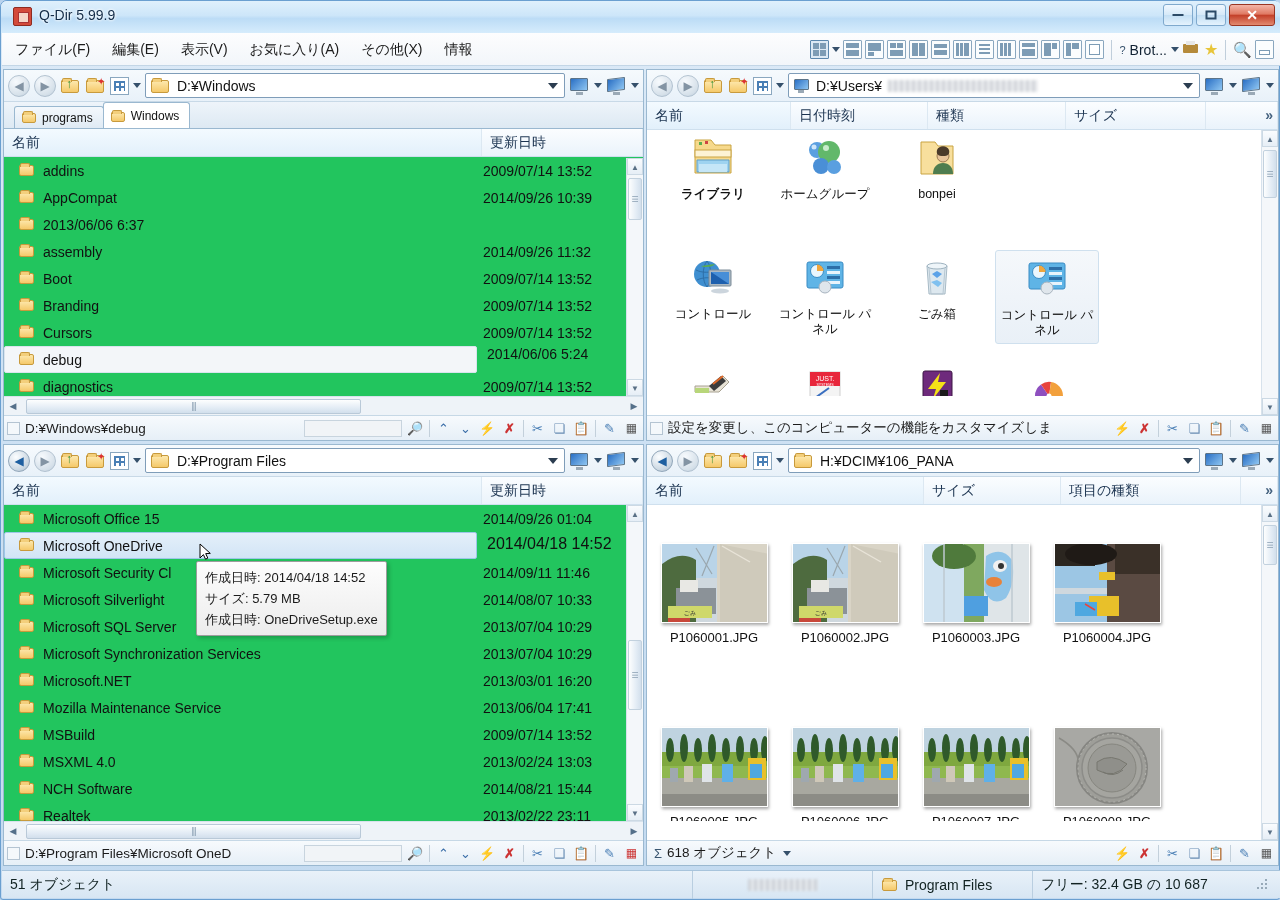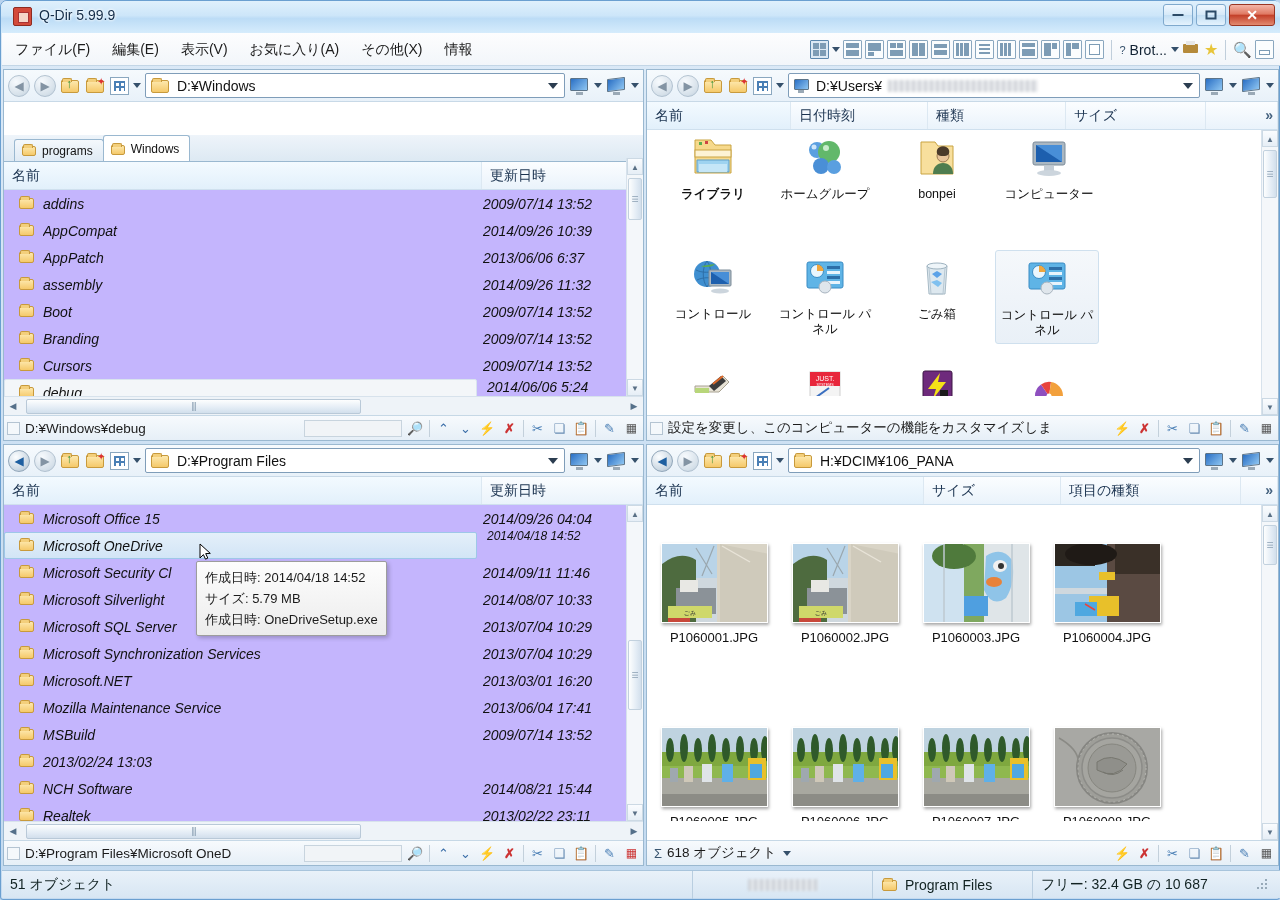--- a/index.html
+++ b/index.html
@@ -121,35 +121,35 @@
   }
   .monico { width:21px;height:18px; position:relative; flex:none; }
   .monico .scr {
     position:absolute; left:1px; top:1px; width:18px;height:13px;
     background:linear-gradient(135deg,#2a6fc4,#8fc6f2); border:1px solid #5c7489; border-radius:1px;
   }
   .monico.tilt .scr { transform:skewY(-7deg); }
   .monico .base { position:absolute; left:7px; bottom:0; width:7px;height:3px; background:#9aa9b6; }
 
   
-  .tabs { height:27px; background:linear-gradient(180deg,#eef4fa,#dde9f3); border-bottom:1px solid #9ab8d0; display:flex; align-items:flex-end; padding-left:10px;margin-top:33px; }
+  .tabs { height:27px; background:linear-gradient(180deg,#eef4fa,#dde9f3); border-bottom:1px solid #9ab8d0; display:flex; align-items:flex-end; padding-left:10px; }
   .tab {
     height:22px; display:flex; align-items:center; gap:5px; padding:0 10px 0 6px;
     font-size:12px; color:#111; border:1px solid #9ab8d0; border-bottom:none;
     border-radius:3px 3px 0 0; background:linear-gradient(180deg,#f4f8fc,#dfeaf4); margin-right:-1px;
   }
   .tab.active { height:26px; background:#fff; border-color:#9ab8d0; }
   .tab .tf { width:16px;height:14px; position:relative; }
 
   
   .lhead { height:28px; display:flex; background:linear-gradient(180deg,#fbfdff,#eaf3fb); border-bottom:1px solid #cfe0ee; position:relative; }
   .lhead .hc {
     font-size:14px; color:#1b3350; padding:5px 0 0 8px; border-right:1px solid #dce8f2; position:relative; overflow:hidden; white-space:nowrap;
   }
-  .rows { position:relative; overflow:hidden; background:#c4b5fd;font-style:italic; }
+  .rows { position:relative; overflow:hidden; background:#22c55e; }
   .row { height:27px; display:flex; align-items:center; font-size:14px; color:#111; padding-left:14px; }
   .row .fi { width:18px; height:15px; position:relative; flex:none; margin-right:7px; }
   .row .nm { flex:1; white-space:nowrap; overflow:hidden; }
   .row .dt { width:160px; white-space:nowrap; overflow:hidden; }
   .row.hover { background:#f3f6f9; border:1px solid #d9e4ee; border-radius:2px; }
   .row.sel { background:linear-gradient(180deg,#e4eff9,#d2e5f6); border:1px solid #9ec7e8; border-radius:2px; }
 
   
   .vsb { position:absolute; right:0; top:0; width:17px; bottom:0; background:#f4f7fa; border-left:1px solid #d7e2ec; }
   .vsb .ar { height:17px; background:linear-gradient(180deg,#fafcfe,#e6eef6); border:1px solid #ccd9e4; position:relative; }
@@ -401,21 +401,20 @@
           <span class="fi">
             <span class="folder" style="top:2px;width:15px;height:11px"></span>
           </span>
           <span class="nm">AppCompat</span>
           <span class="dt">2014/09/26 10:39</span>
         </div>
       <div class="row">
           <span class="fi">
             <span class="folder" style="top:2px;width:15px;height:11px"></span>
           </span>
-          <span class="nm">AppPatch</span>
           <span class="dt">2013/06/06 6:37</span>
         </div>
       <div class="row">
           <span class="fi">
             <span class="folder" style="top:2px;width:15px;height:11px"></span>
           </span>
           <span class="nm">assembly</span>
           <span class="dt">2014/09/26 11:32</span>
         </div>
       <div class="row">
@@ -584,30 +583,20 @@
       <div class="gcell" style="left:126px; top:6px;">
         <svg width="48" height="44" viewBox="0 0 48 44">
           <circle cx="16" cy="14" r="8" fill="#5a9fe0"></circle>
             <circle cx="28" cy="16" r="11" fill="#62b86a"></circle>
           <circle cx="20" cy="30" r="8" fill="#4a8fd6"></circle>
             <circle cx="33" cy="31" r="7" fill="#5a9fe0"></circle>
           <circle cx="13" cy="11" r="2.5" fill="#cfe6fa"></circle>
             <circle cx="25" cy="12" r="3" fill="#c9eccc"></circle>
         </svg>
         <div class="lab">ホームグループ</div>
-      </div>
-      <div class="gcell" style="left:350px; top:6px;">
-        <svg width="48" height="44" viewBox="0 0 48 44">
-          <rect x="8" y="6" width="32" height="23" rx="2" fill="#aab7c2" stroke="#7d8c99"></rect>
-          <rect x="11" y="9" width="26" height="17" fill="#1d5fae"></rect>
-          <path d="M11 9h26v17z" fill="#5ba2e8" opacity=".7"></path>
-          <rect x="19" y="30" width="10" height="5" fill="#c3ccd5"></rect>
-          <ellipse cx="24" cy="37" rx="12" ry="3" fill="#ccd5dd"></ellipse>
-        </svg>
-        <div class="lab">コンピューター</div>
       </div>
 
       <div class="gcell" style="left:14px; top:126px;">
         <svg width="48" height="44" viewBox="0 0 48 44">
           <circle cx="18" cy="18" r="13" fill="#3f8fd0"></circle>
           <path d="M7 14c6 3 14 3 22 0M8 24c6-3 14-3 21 0" stroke="#2e6fa8" fill="none"></path>
           <path d="M18 5c-5 6-5 20 0 26M18 5c5 6 5 20 0 26" stroke="#2e6fa8" fill="none"></path>
           <path d="M12 10c4 2 12 1 14-2" fill="#5aad4e"></path>
           <rect x="20" y="14" width="22" height="16" rx="1" fill="#aab7c2" stroke="#7d8c99"></rect>
           <rect x="22" y="16" width="18" height="12" fill="#1d5fae"></rect>
@@ -767,21 +756,21 @@
       <div class="hc" style="width:478px;background:linear-gradient(180deg,#f3faff,#e2f0fb)">名前</div>
       <div class="hc" style="flex:1">更新日時</div>
     </div>
 
     <div class="rows" style="height:324px;">
       <div class="row">
           <span class="fi">
             <span class="folder" style="top:2px;width:15px;height:11px"></span>
           </span>
           <span class="nm">Microsoft Office 15</span>
-          <span class="dt">2014/09/26 04:04</span>
+          <span class="dt">2014/09/26 01:04</span>
         </div>
       <div class="row sel" style="margin:0 166px 0 0;padding-left:13px">
           <span class="fi">
             <span class="folder" style="top:2px;width:15px;height:11px"></span>
           </span>
           <span class="nm">Microsoft OneDrive</span>
         </div>
       <div class="row">
           <span class="fi">
             <span class="folder" style="top:2px;width:15px;height:11px"></span>
@@ -828,37 +817,38 @@
           <span class="fi">
             <span class="folder" style="top:2px;width:15px;height:11px"></span>
           </span>
           <span class="nm">MSBuild</span>
           <span class="dt">2009/07/14 13:52</span>
         </div>
       <div class="row">
           <span class="fi">
             <span class="folder" style="top:2px;width:15px;height:11px"></span>
           </span>
+          <span class="nm">MSXML 4.0</span>
           <span class="dt">2013/02/24 13:03</span>
         </div>
       <div class="row">
           <span class="fi">
             <span class="folder" style="top:2px;width:15px;height:11px"></span>
           </span>
           <span class="nm">NCH Software</span>
           <span class="dt">2014/08/21 15:44</span>
         </div>
       <div class="row">
           <span class="fi">
             <span class="folder" style="top:2px;width:15px;height:11px"></span>
           </span>
           <span class="nm">Realtek</span>
           <span class="dt">2013/02/22 23:11</span>
         </div>
-      <div style="position:absolute;left:483px;top:24px;font-size:12px;color:#111">2014/04/18 14:52</div>
+      <div style="position:absolute;left:483px;top:30px;font-size:16px;color:#111">2014/04/18 14:52</div>
     </div>
 
     <div class="vsb" style="top:60px; bottom:44px;">
       <div class="ar">
           <span class="g">▲</span>
         </div>
       <div class="thumb" style="top:135px; height:70px;"></div>
       <div class="ar" style="position:absolute;bottom:0;left:0;right:0">
           <span class="g">▼</span>
         </div>

